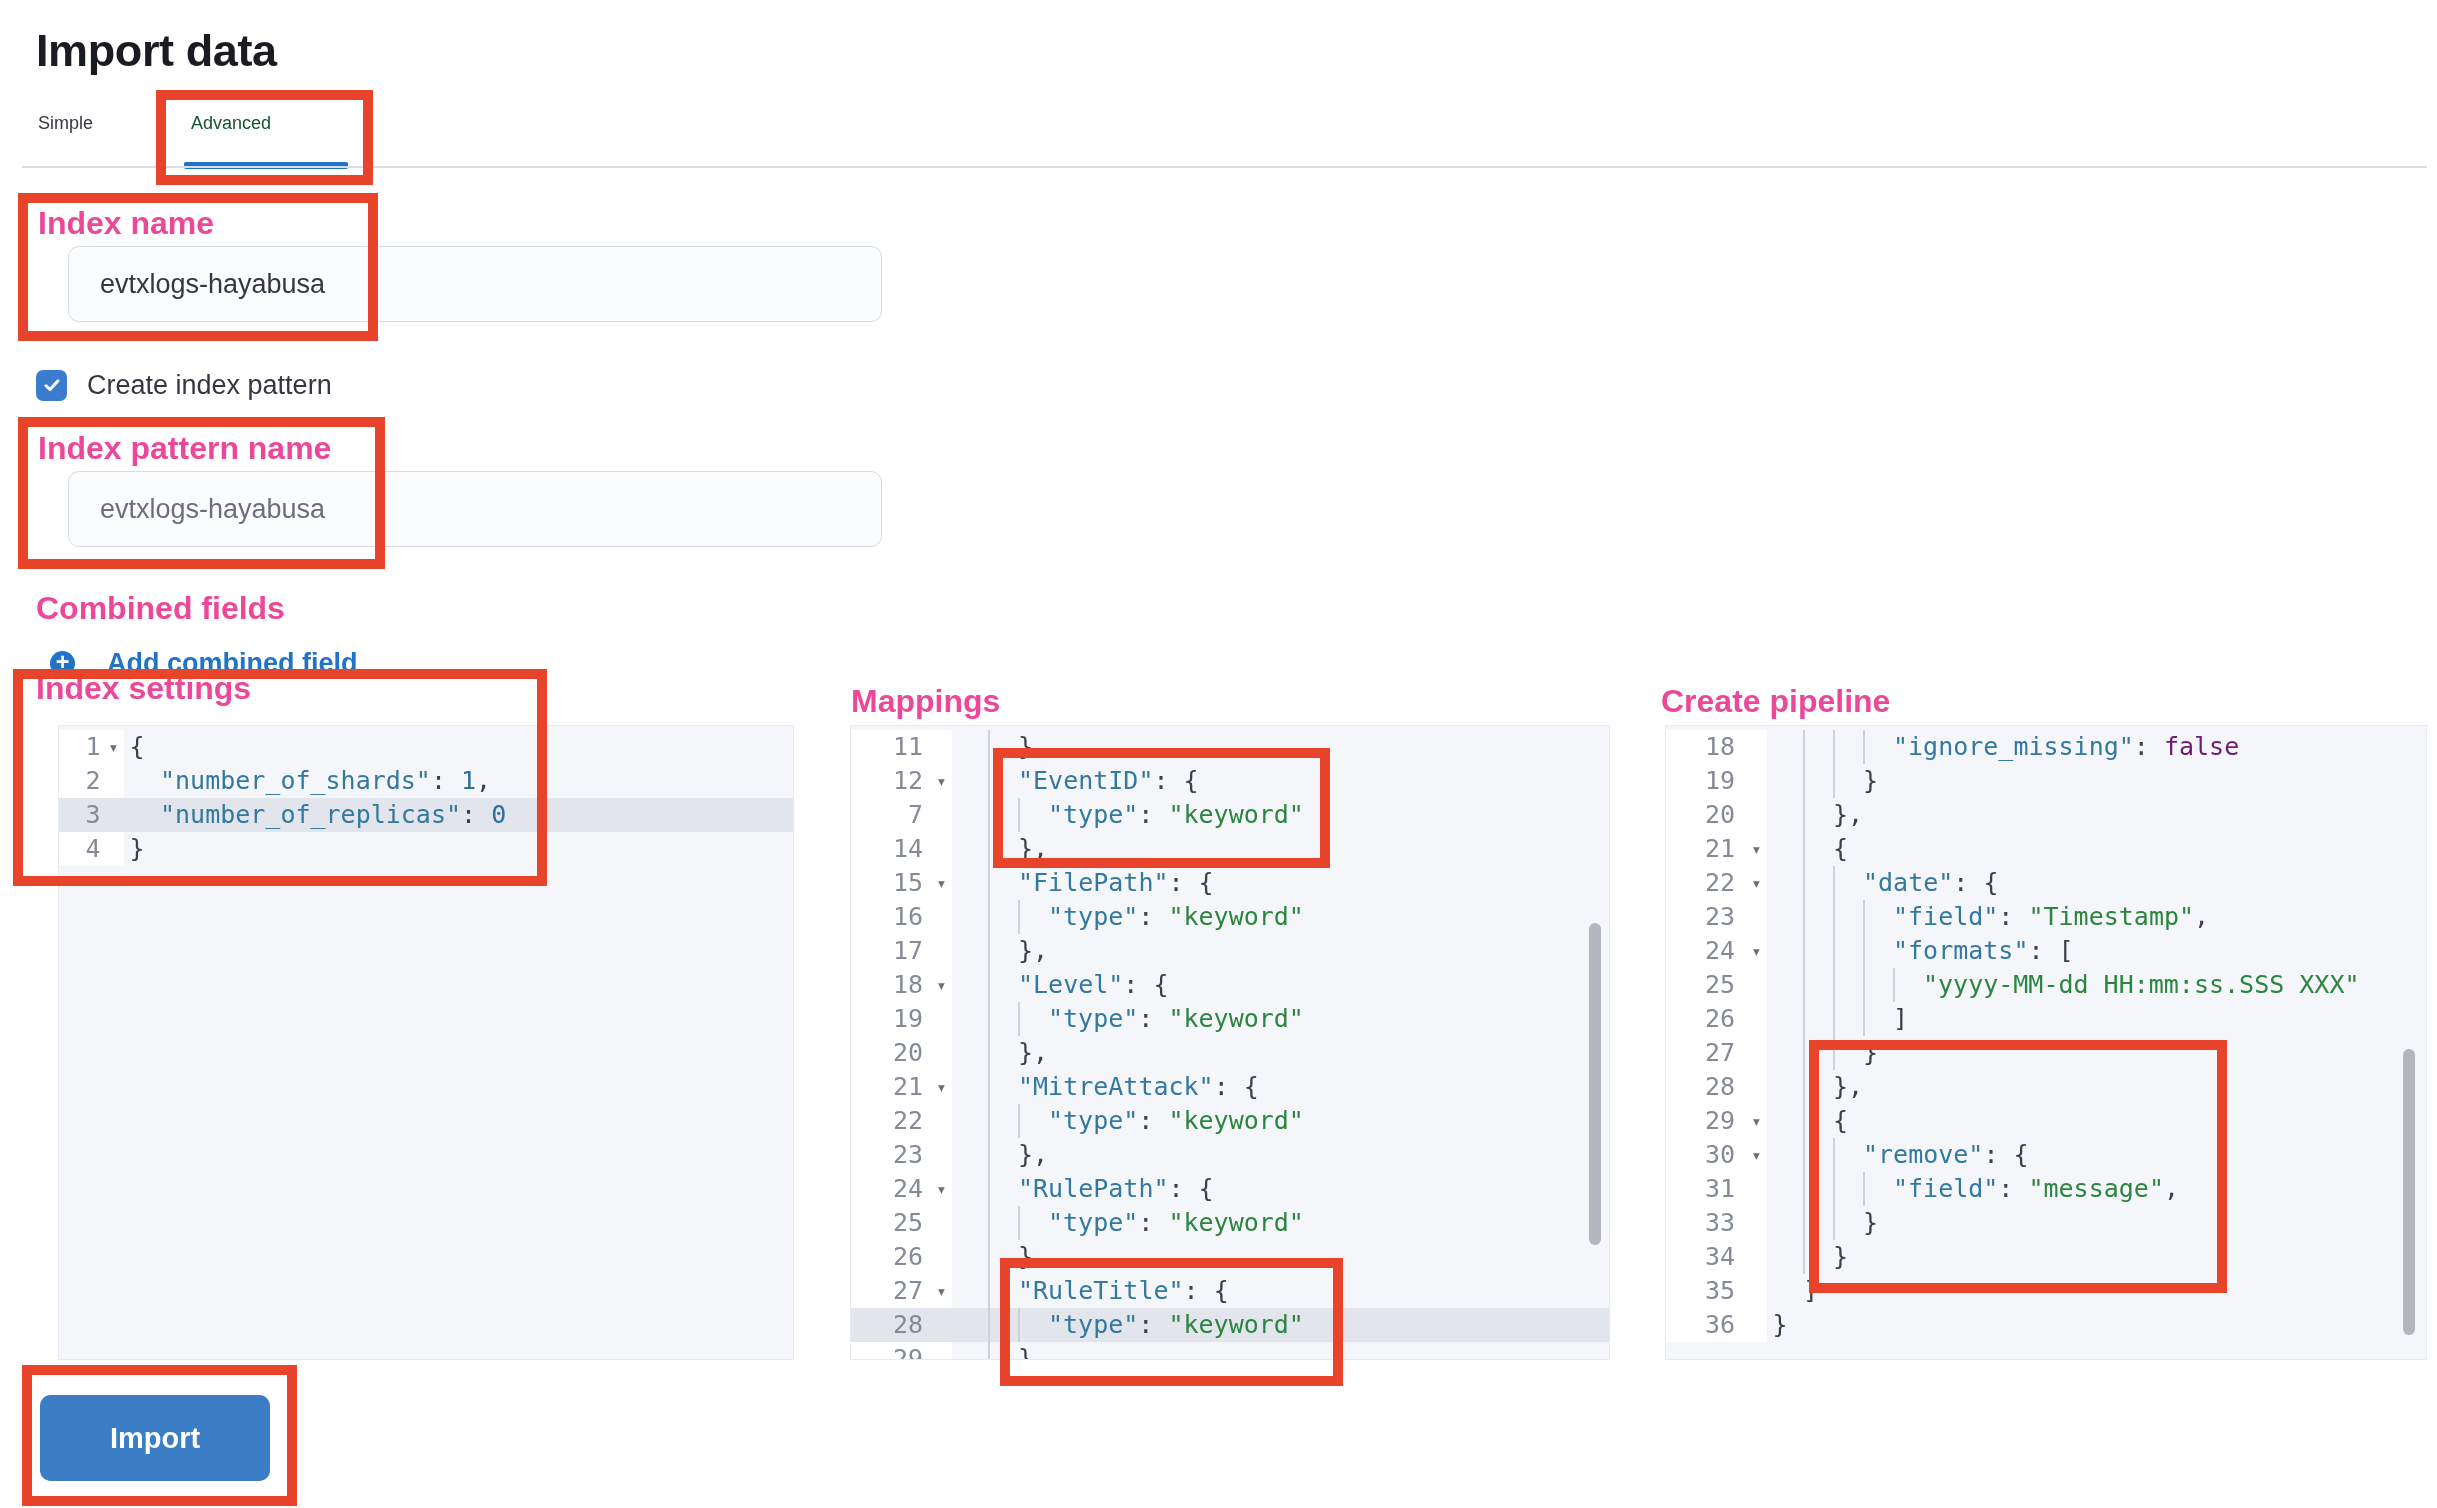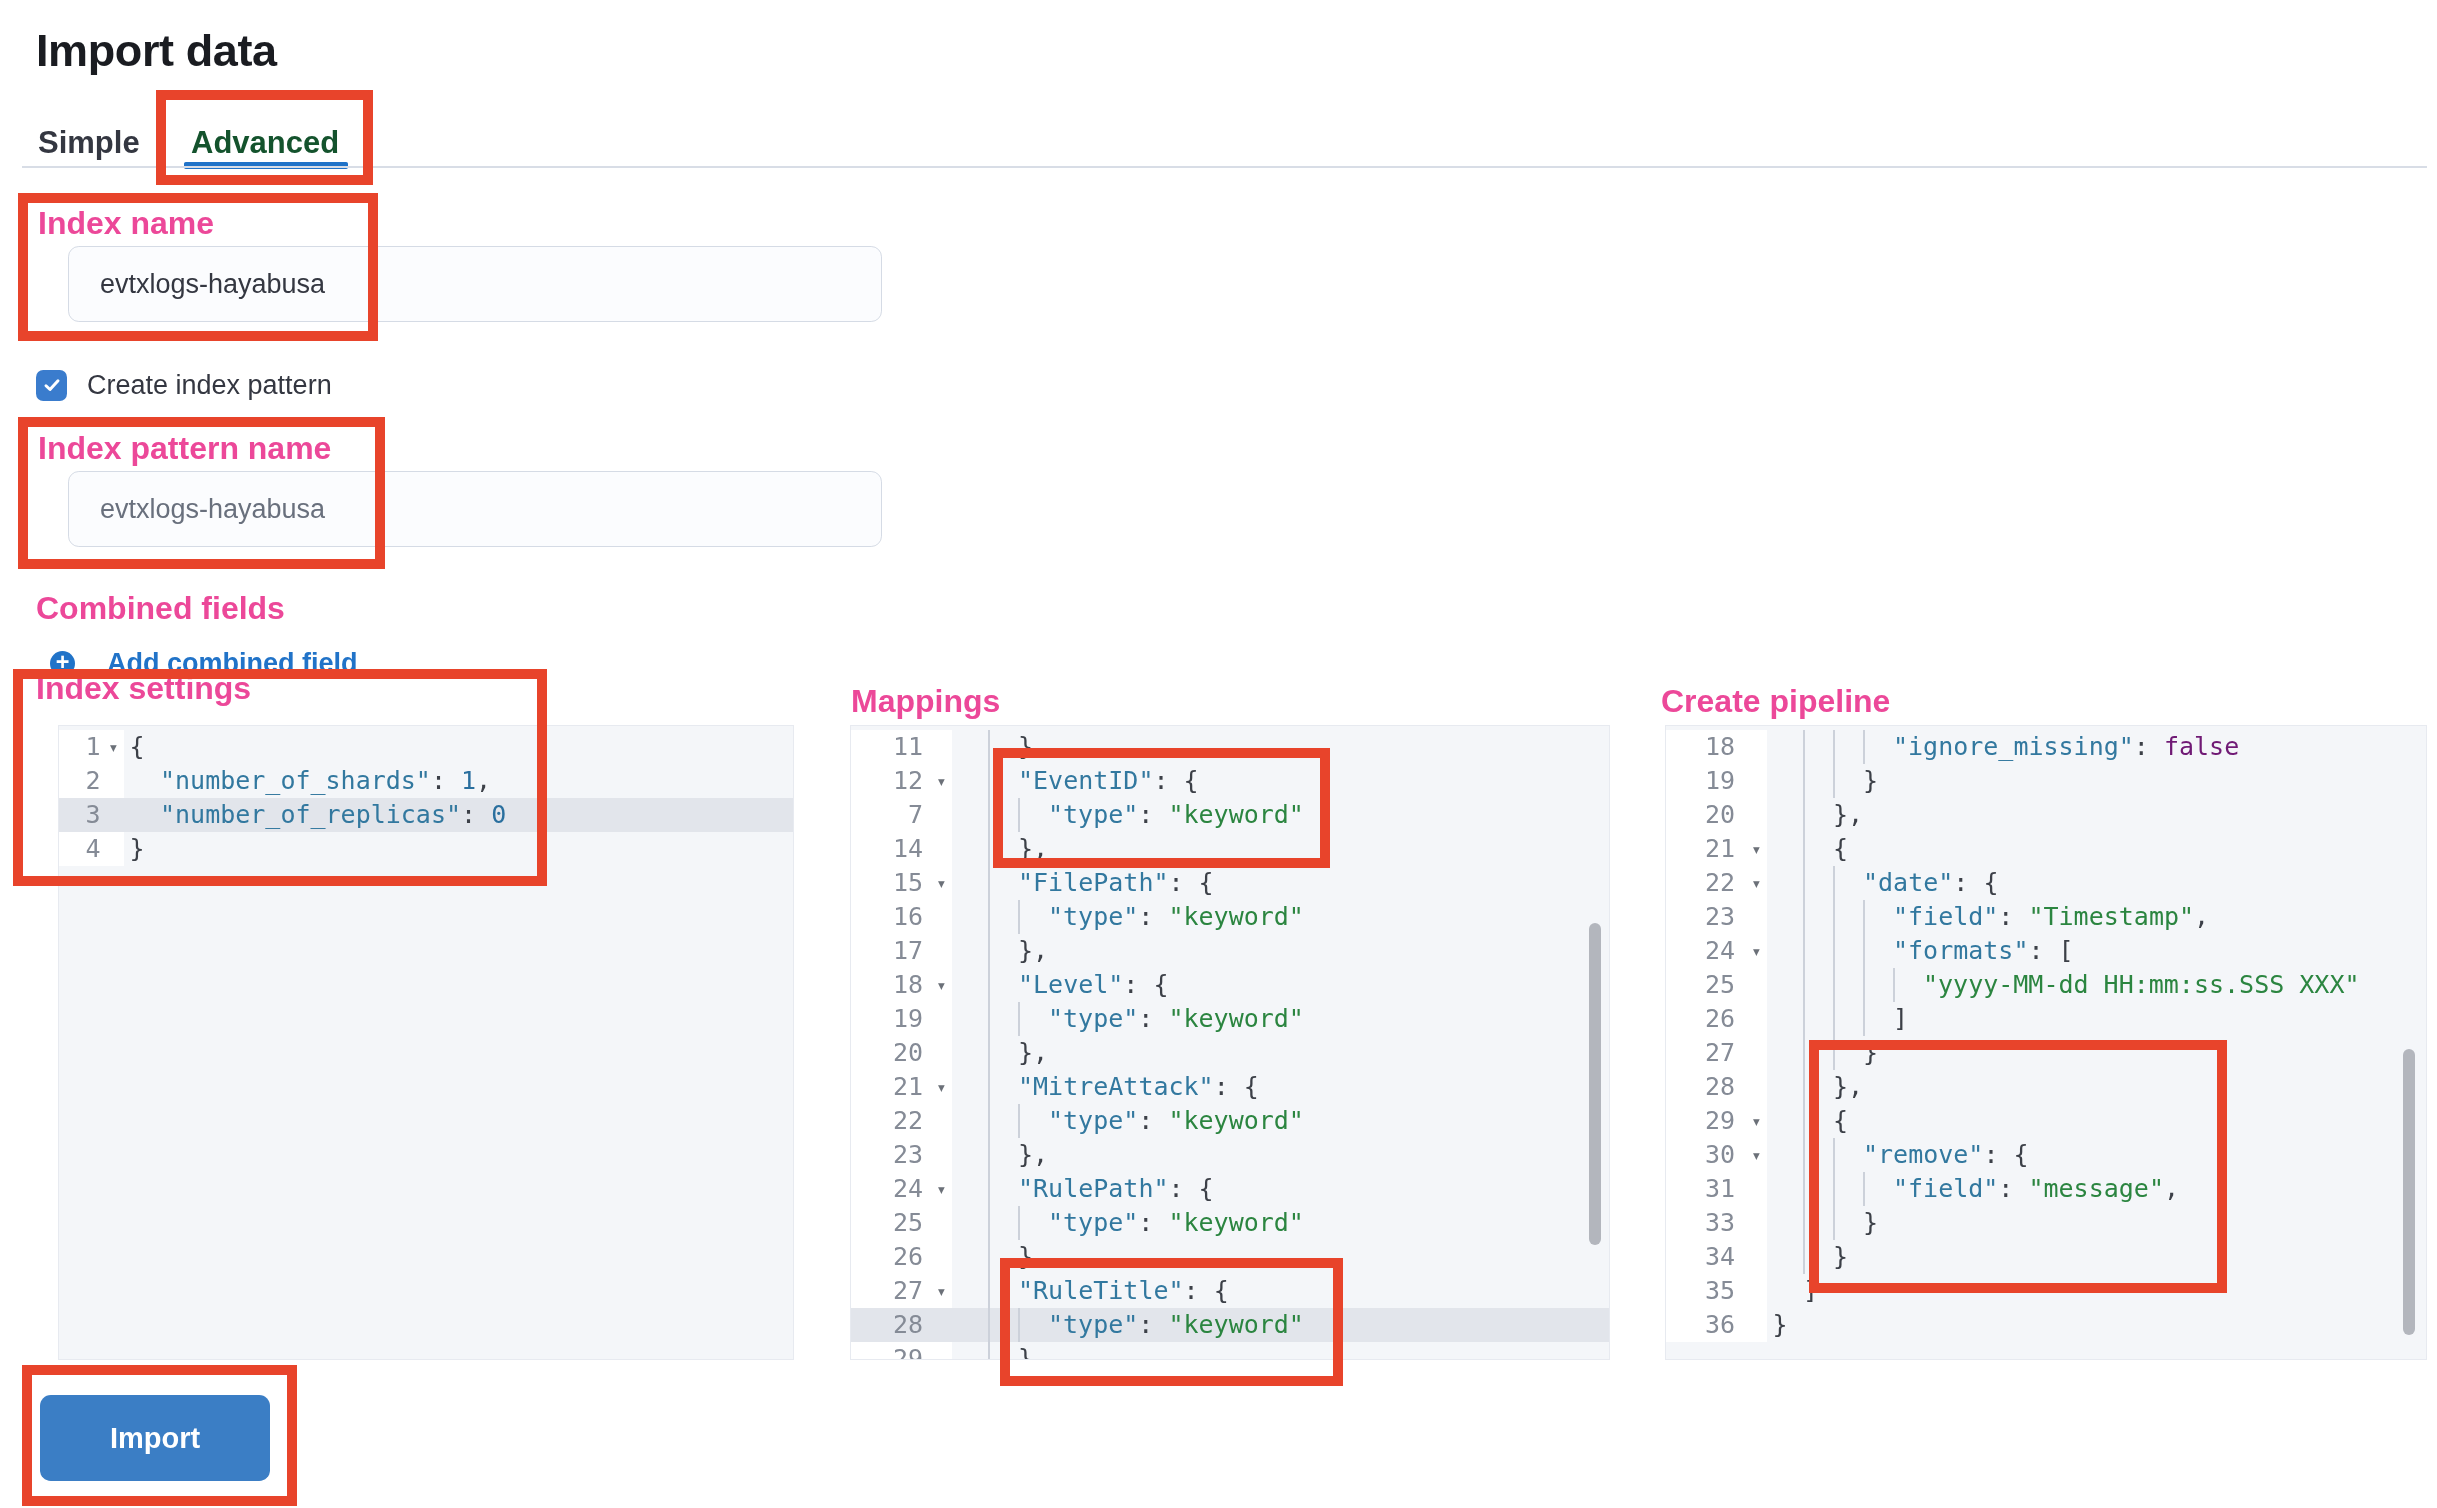--- a/index.html
+++ b/index.html
@@ -4,21 +4,21 @@
 <style>
   * { margin:0; padding:0; box-sizing:border-box; }
   html,body { width:2438px; height:1508px; background:#ffffff;
     font-family:"Liberation Sans", sans-serif; overflow:hidden; position:relative; }
 
   .abs { position:absolute; }
 
   
   #page-title { left:36px; top:25px; font-size:45px; font-weight:bold; color:#1a1c21; letter-spacing:-0.4px; }
 
-  .tab { top:125px; font-size:31px; font-weight:bold; cursor:pointer; }
+  .tab { top:113px; font-size:18px; font-weight:normal; cursor:pointer; }
   #tab-simple { left:38px; color:#343741; }
   #tab-advanced { left:191px; color:#14532d; }
   #tab-underline { left:184px; top:162px; width:164px; height:7.2px; background:#2173c8; border-radius:1.8px; }
   #tabs-divider { left:21.6px; top:166px; width:2405px; height:1.8px; background:#d8dde6; }
 
   
   .form-label { font-size:32px; font-weight:bold; color:#ec4899; }
   #index-name-label { left:38px; top:205px; }
   #index-pattern-label { left:38px; top:430px; }
   #combined-fields-label { left:36px; top:590px; }

